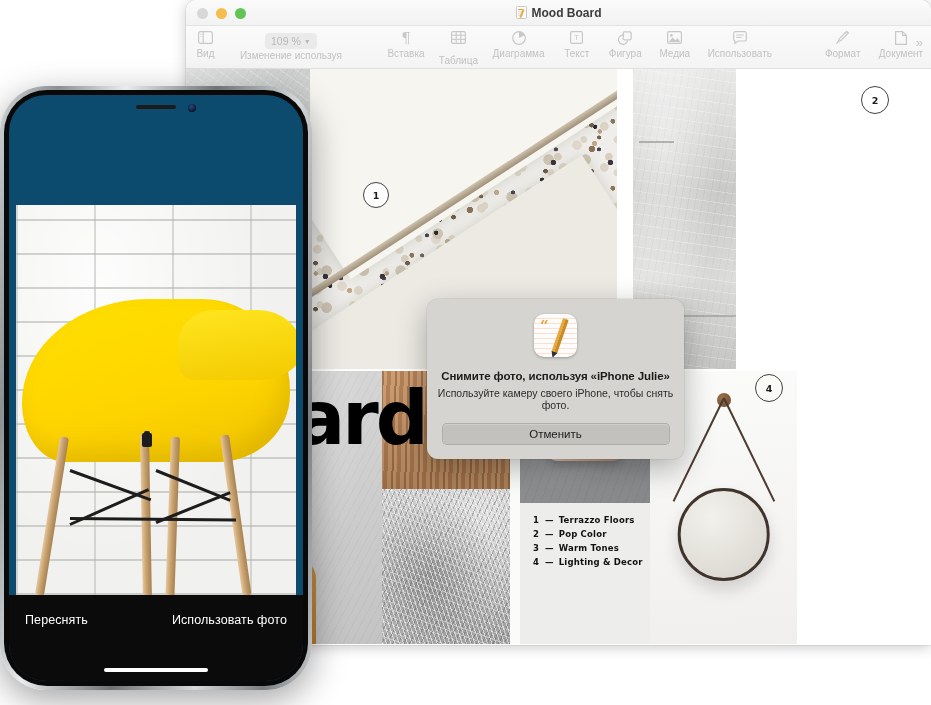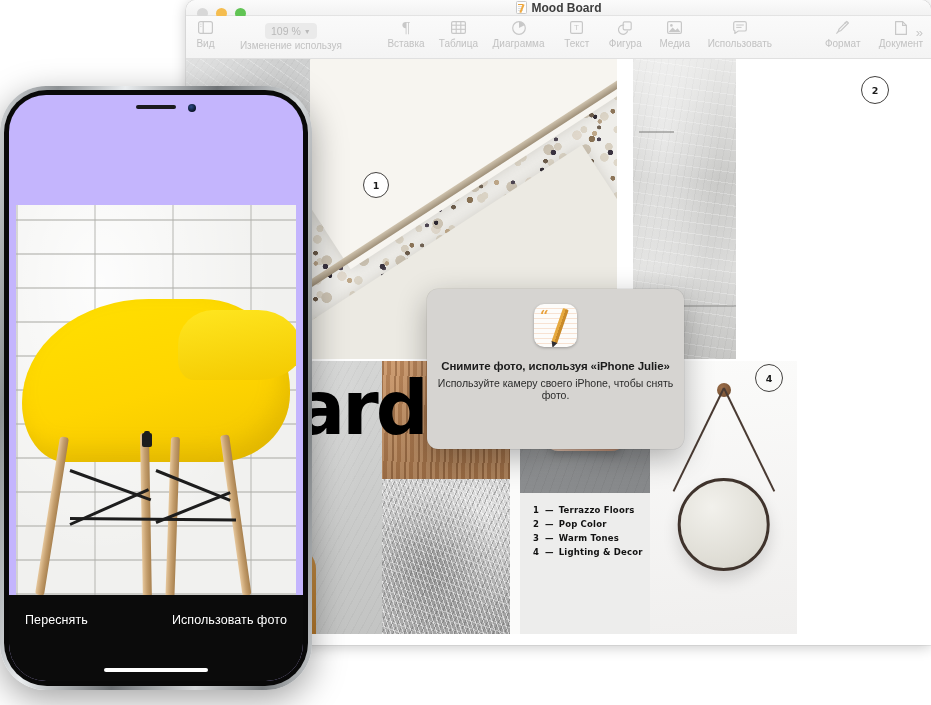--- a/index.html
+++ b/index.html
@@ -14,21 +14,21 @@
   
   .mac-window {
     position: absolute; left: 186px; top: 0px;
     width: 745px; height: 645px;
     background: #ffffff;
     border-top-left-radius: 10px; border-top-right-radius: 10px;
     box-shadow: 0 2px 14px rgba(0,0,0,0.22), 0 0 0 0.5px rgba(0,0,0,0.12);
     overflow: hidden;
   }
   .titlebar {
-    position: relative; height: 16px;
+    position: relative; height: 26px;
     background: linear-gradient(#fbfbfb, #f2f2f2);
     border-bottom: 0.5px solid #e3e3e3;
     display: flex; align-items: center; text-decoration: underline;
   }
   .traffic { position: absolute; left: 11px; top: 8px; display: flex; gap: 8px; }
   .tl { width: 11px; height: 11px; border-radius: 50%; }
   .tl.red    { background: #d8d8d8; }
   .tl.yellow { background: #f5bd4f; }
   .tl.green  { background: #61c454; }
   .win-title {
@@ -318,21 +318,21 @@
     border-radius: 46px;
     background: linear-gradient(100deg,#cfd2d4 0%, #8c9093 14%, #e9ecee 30%, #6e7275 52%, #d6d9db 72%, #7a7e81 88%, #c6c9cb 100%);
     box-shadow: 0 10px 34px rgba(0,0,0,.36);
   }
   .ip-inner {
     position:absolute; left:4px; top:4px; right:4px; bottom:4px;
     border-radius: 43px; background:#090909;
   }
   .ip-screen {
     position:absolute; left:9px; top:9px; right:9px; bottom:9px;
-    border-radius: 37px; background:#c4b5fd; overflow:hidden;
+    border-radius: 37px; background:#0c4a6e; overflow:hidden;
   }
   .ip-speaker {
     position:absolute; left:50%; top:10px; transform:translateX(-50%);
     width: 40px; height: 4px; border-radius: 3px; background:#1b1b1d;
   }
   .ip-cam {
     position:absolute; left:50%; top:9px; margin-left: 32px;
     width: 8px; height: 8px; border-radius:50%;
     background: radial-gradient(circle at 40% 35%, #2b4a86, #0a1426 70%);
   }
@@ -421,21 +421,21 @@
       </div>
 
 
       <div class="tb-item" style="width:56px;margin-left:20px;">
         <span class="tb-ico">
           <span style="font-size:15px;color:#c8c8c8;font-family:'DejaVu Serif',serif;">¶</span>
         </span>
         <span class="tb-label">Вставка</span>
       </div>
 
-      <div class="tb-item" style="width:52px;">
+      <div class="tb-item" style="width:52px;gap:7px;">
         <span class="tb-ico">
           <svg width="15" height="13" viewBox="0 0 15 13">
               <rect x="0.6" y="0.6" width="13.8" height="11.8" rx="1.4" fill="none" stroke="#c8c8c8" stroke-width="1.2"></rect>
               <line x1="0.6" y1="4.2" x2="14.4" y2="4.2" stroke="#c8c8c8" stroke-width="1.1"></line>
               <line x1="0.6" y1="8.3" x2="14.4" y2="8.3" stroke="#c8c8c8" stroke-width="1.1"></line>
               <line x1="5.2" y1="0.6" x2="5.2" y2="12.4" stroke="#c8c8c8" stroke-width="1.1"></line>
               <line x1="9.8" y1="0.6" x2="9.8" y2="12.4" stroke="#c8c8c8" stroke-width="1.1"></line>
             </svg>
         </span>
         <span class="tb-label">Таблица</span>
@@ -600,20 +600,21 @@
       </div>
 
       <div class="dialog">
         <div class="dlg-icon">
           <div class="lines"></div>
           <div class="quote">“</div>
           <div class="pencil"></div>
         </div>
         <div class="dlg-title">Снимите фото, используя «iPhone Julie»</div>
         <div class="dlg-sub">Используйте камеру своего iPhone, чтобы снять фото.</div>
+        <div class="dlg-btn">Отменить</div>
       </div>
 
     </div>
   </div>
 
   <div class="iphone">
     <div class="ip-outer"></div>
     <div class="ip-inner"></div>
     <div class="ip-screen">
 

